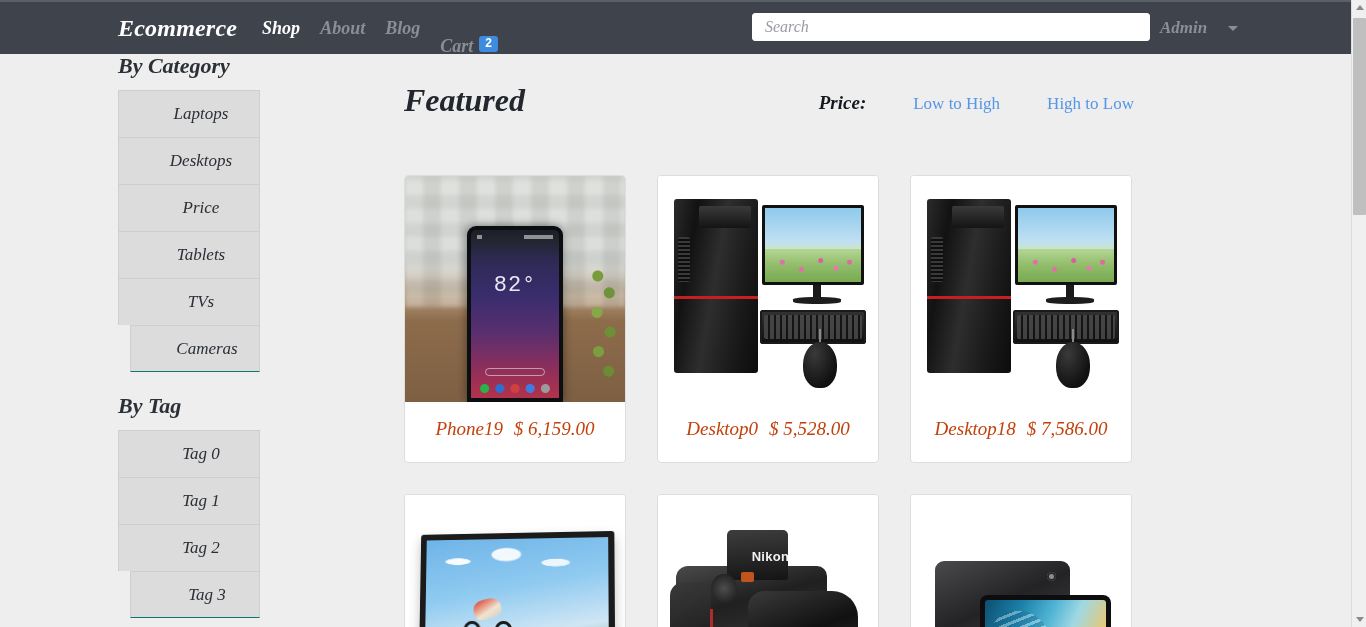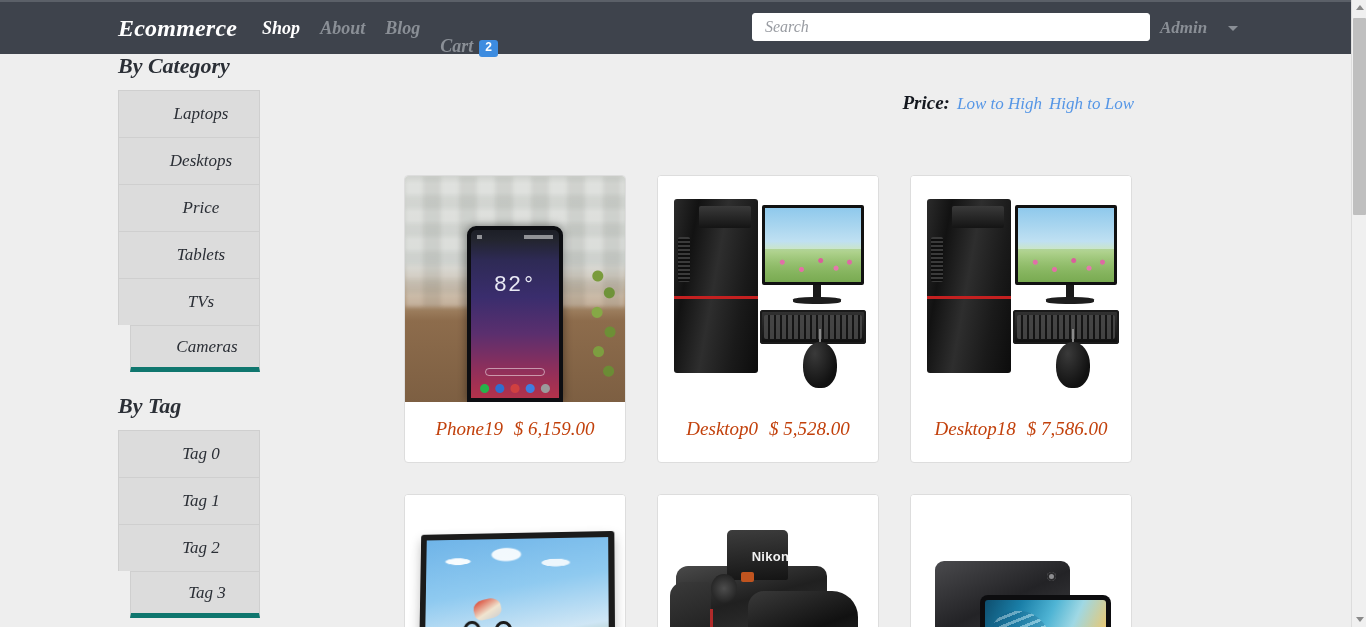--- a/index.html
+++ b/index.html
@@ -38,21 +38,21 @@
     font-style: italic;
     letter-spacing: .2px;
     white-space: nowrap;
   }
   .nav-links { display: flex; align-items: center; margin-left: 25px; gap: 20px; }
   .nav-link {
     font-size: 18px; font-style: italic; font-weight: bold;
     color: #8a8f96; white-space: nowrap; text-decoration: none;
   }
   .nav-link.active { color: #ffffff; }
-  .nav-cart { display: flex; align-items: flex-end; gap: 6px; margin-top: 36px; }
+  .nav-cart { display: flex; align-items: flex-start; gap: 6px; margin-top: 36px; }
   .badge {
     display: inline-block;
     background: #3d8ce0; color: #ffffff;
     font-size: 12px; font-weight: bold; font-style: normal;
     font-family: "Liberation Sans", sans-serif;
     padding: 1px 6px 2px 6px; border-radius: 3px;
     line-height: 1.15;
   }
   #search-input {
     position: absolute; left: 752px; top: 11px;
@@ -91,39 +91,40 @@
     height: 47px;
     background: #dcdcdc;
     border: 1px solid #cfcfcf;
     border-bottom: none;
     display: flex; align-items: center; justify-content: center;
     font-size: 17px; font-style: italic;
     color: #2b2f36;
     cursor: pointer;
     padding-left: 24px;
   }
-  .list-item:last-child { border-bottom: 5px solid #0f766e; margin-left: 12px; }
+  .list-item:last-child { border-bottom: 1px solid #0f766e; margin-left: 12px; }
 
   
   #main { position: absolute; left: 404px; top: 0; width: 730px; }
   #featured-title {
     font-size: 32px; font-style: italic; font-weight: bold;
     color: #22262d; line-height: 1; margin-top: 30px;
   }
   #price-sort {
     position: absolute; right: 0; top: 38px;
-    display: flex; align-items: baseline; gap: 7px;
+    display: flex; align-items: baseline; gap: 15px;
     white-space: nowrap;
   }
   #price-sort .label {
     font-size: 19px; font-weight: bold; font-style: italic; color: #14181f;
   }
   #price-sort a {
-    font-size: 17px; font-style: italic; color: #5596e6; text-decoration: none;
+    font-size: 17px; color: #5596e6; text-decoration: none;
     cursor: pointer;
+    margin-left: 32px;
   }
 
   
   .grid {
     position: absolute; left: 0; top: 121px;
     width: 730px;
     display: flex; flex-wrap: wrap;
     gap: 31px 31px;
   }
   .card {
@@ -423,20 +424,21 @@
       <div class="list-group">
         <div class="list-item">Tag 0</div>
         <div class="list-item">Tag 1</div>
         <div class="list-item">Tag 2</div>
         <div class="list-item">Tag 3</div>
       </div>
     </div>
 
     <div id="main">
 
+      <h1 id="featured-title">Featured</h1>
 
       <div id="price-sort">
         <span class="label">Price:</span>
         <a>Low to High</a>
         <a>High to Low</a>
       </div>
 
       <div class="grid">
 
         <div class="card">

